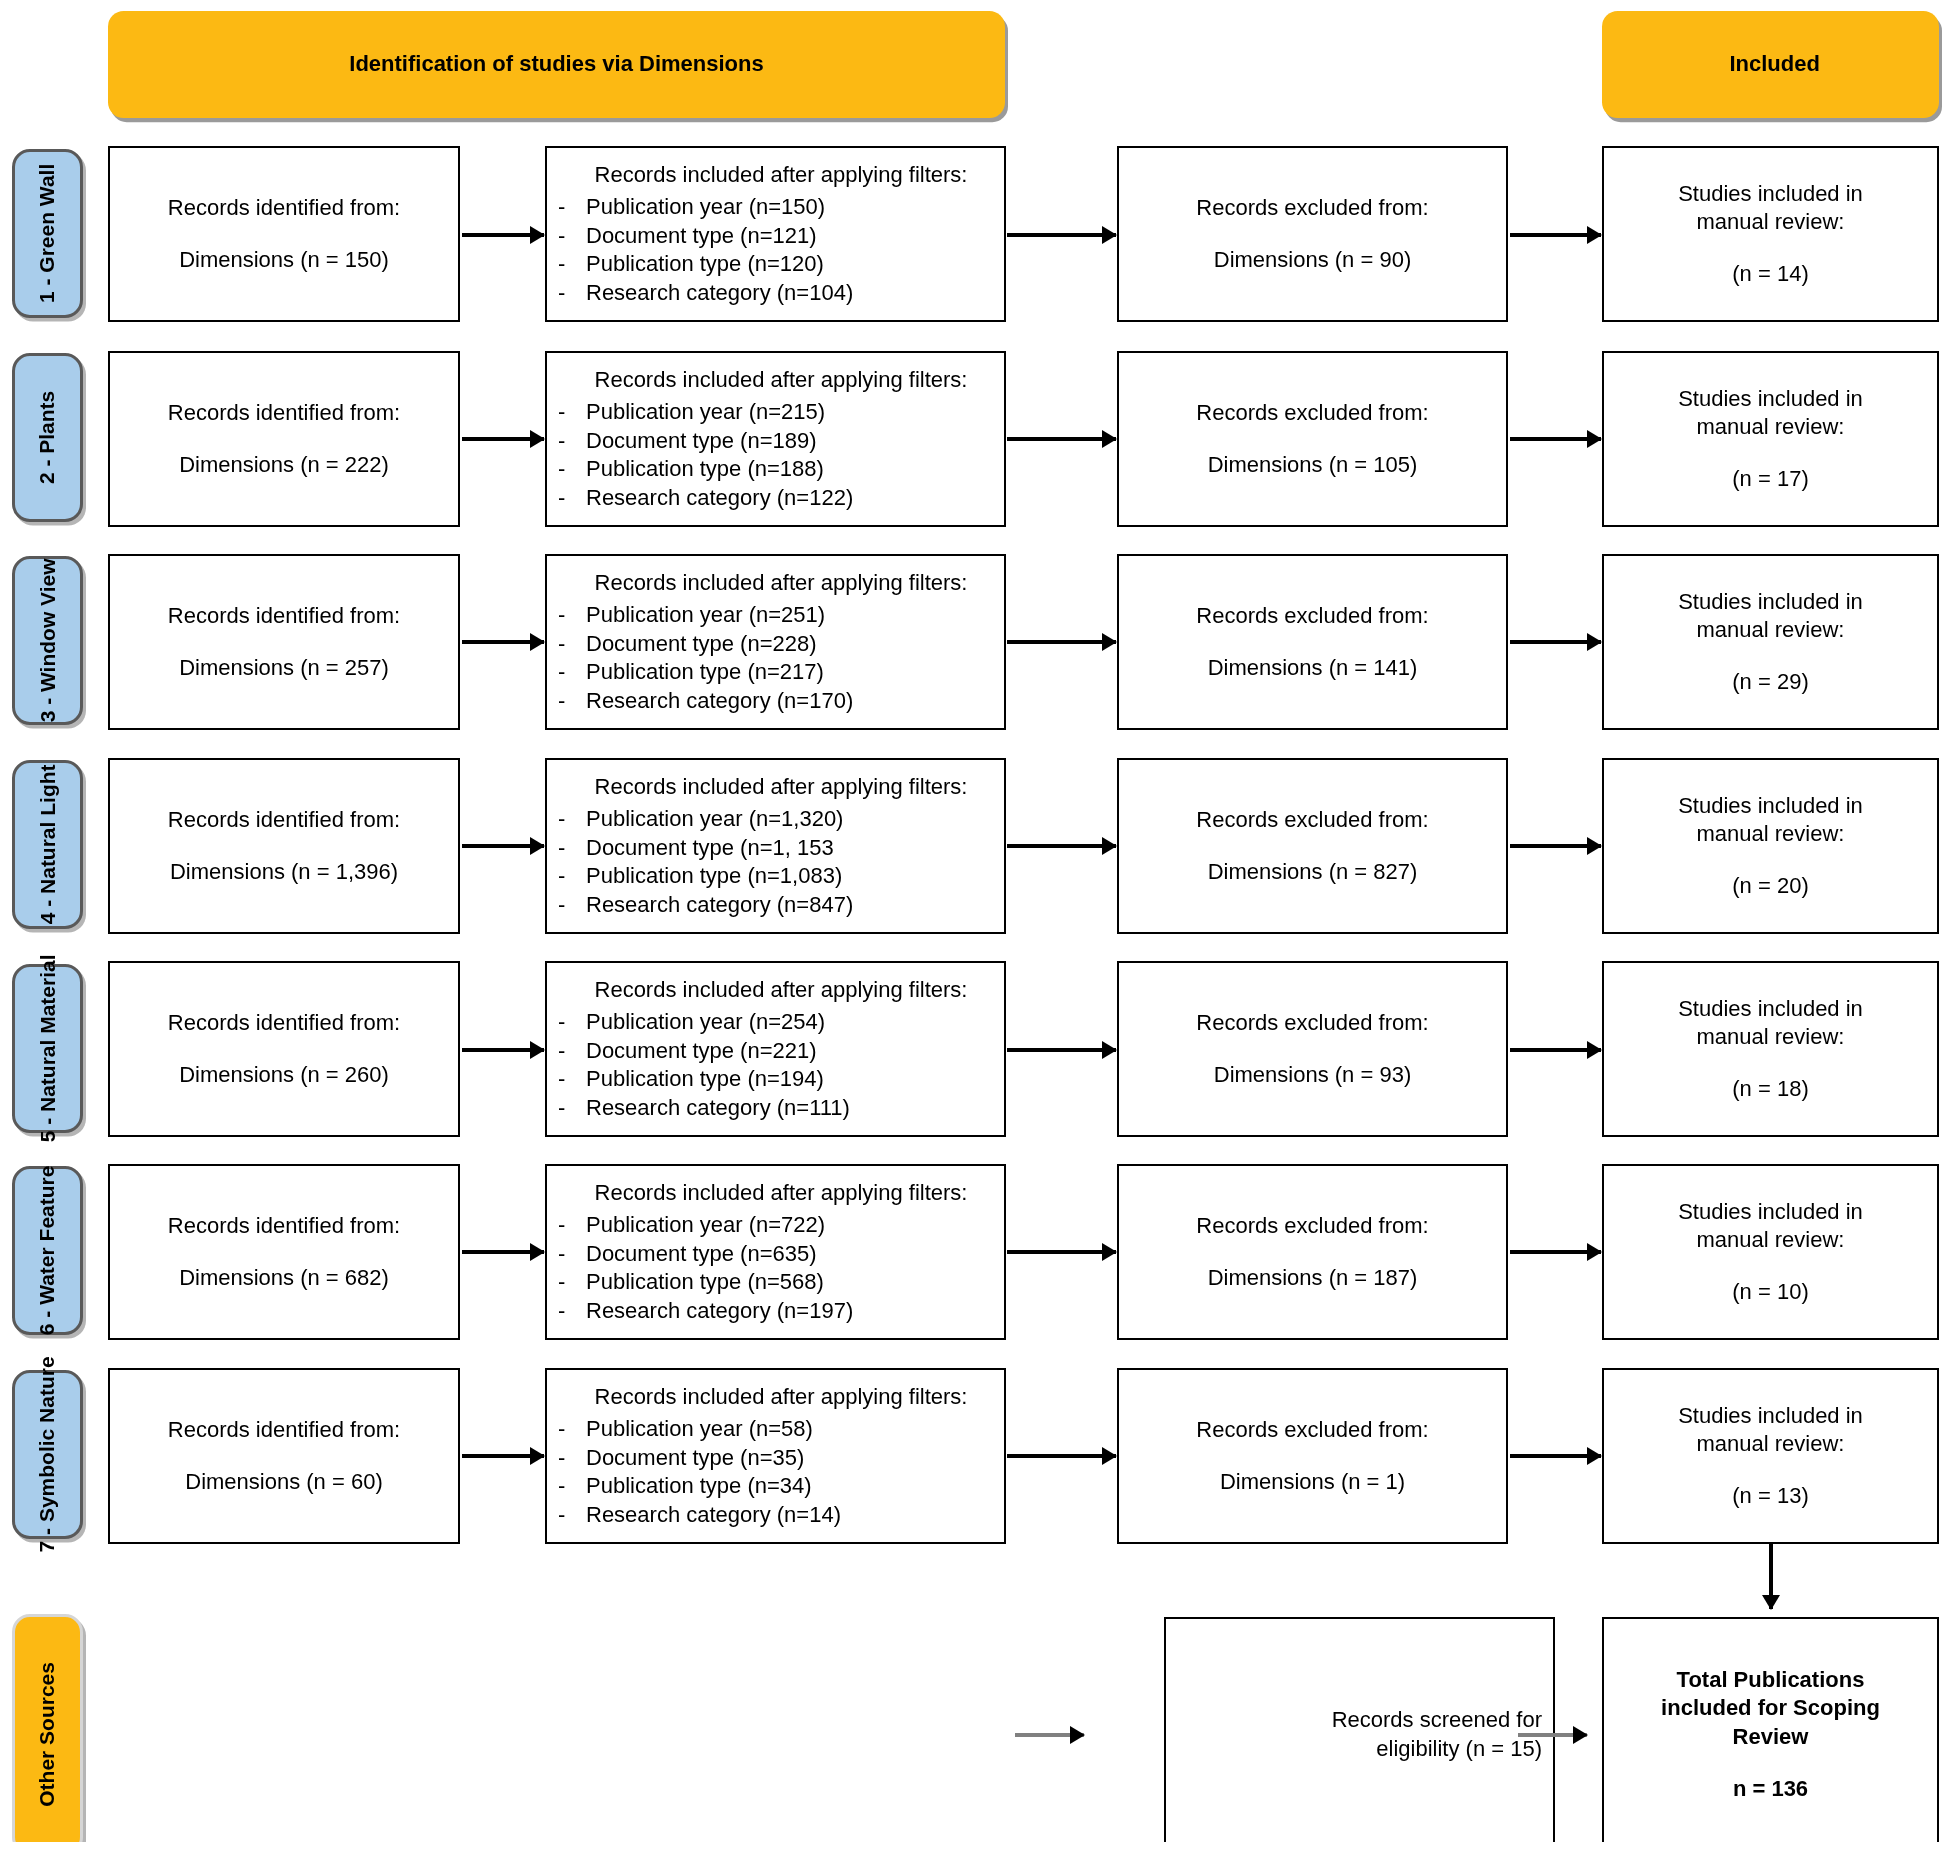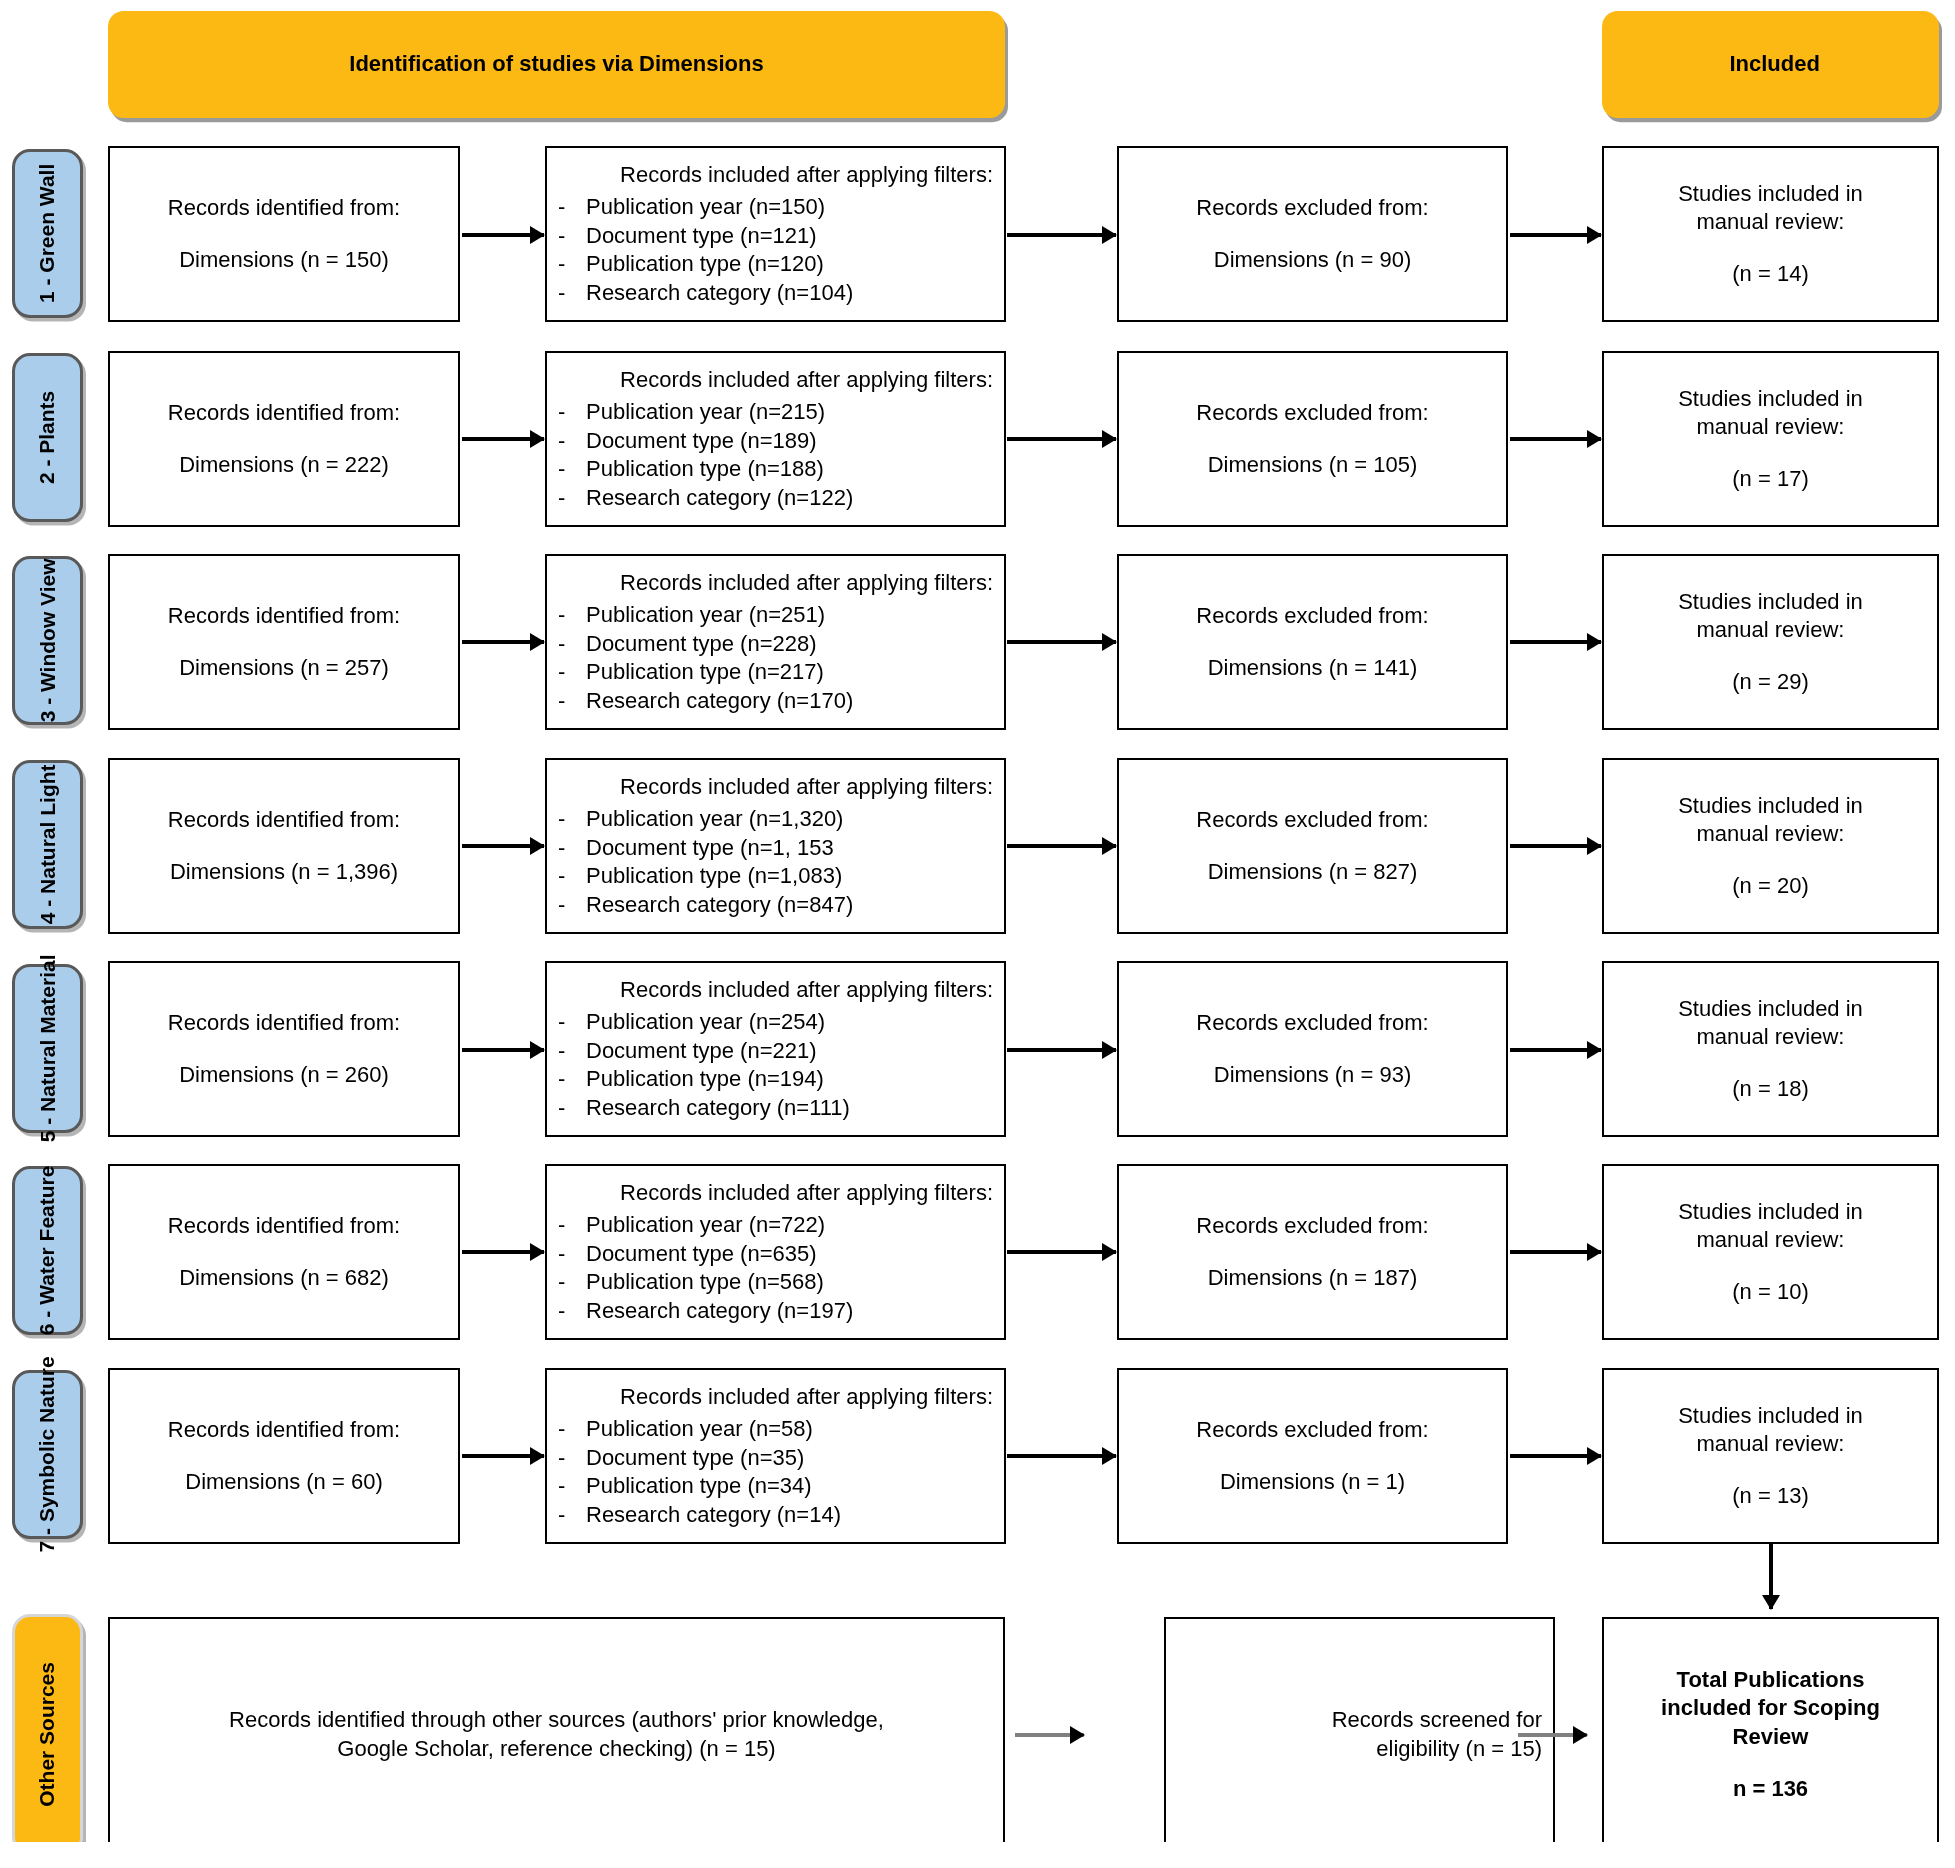--- a/index.html
+++ b/index.html
@@ -34,21 +34,21 @@
     display:flex;flex-direction:column;align-items:center;justify-content:center;
     font-size:22px;line-height:1.30;color:#000;padding:6px 11px;text-align:center;
   }
   .box.left{align-items:flex-start;text-align:left;justify-content:center;}
   .box .ln{display:block;width:100%;}
   .box .gap{height:23px;}
   .box.bold{font-weight:bold;}
 
   
   .flist{width:100%;}
-  .flist .ftitle{display:block;text-align:right;margin-bottom:3.6px;padding-left:11px;}
+  .flist .ftitle{display:block;text-align:center;margin-bottom:3.6px;padding-left:11px;}
   .flist .frow{display:flex;align-items:baseline;text-align:left;}
   .flist .dash{width:28px;flex:0 0 28px;}
   .flist .fitem{flex:1;}
 
   
   .arrow{position:absolute;height:3.6px;background:#000;}
   .arrow::after{
     content:"";position:absolute;right:-1.2px;top:50%;transform:translateY(-50%);
     border-left:15.7px solid #000;border-top:9px solid transparent;border-bottom:9px solid transparent;
   }
@@ -375,24 +375,20 @@
           <span class="ln">(n = 13)</span>
         </div>
     </div>
 
   <div class="side gold" style="left:12px;top:1614px;width:71px;height:241px;">
     <span class="vtxt">
       <span>Other Sources</span>
     </span>
   </div>
 
-  <div class="box" style="left:108px;top:1617px;width:897px;height:235px;">
-    <span class="ln">Records identified through other sources (authors' prior knowledge,</span>
-    <span class="ln">Google Scholar, reference checking) (n = 15)</span>
-  </div>
 
   <div class="arrow grey" style="left:1015px;top:1733px;width:69px;"></div>
 
   <div class="box" style="left:1164px;top:1617px;width:391px;height:235px;text-align:right;">
     <span class="ln">Records screened for</span>
     <span class="ln">eligibility (n = 15)</span>
   </div>
 
   <div class="arrow grey" style="left:1518px;top:1733px;width:69px;"></div>
 

